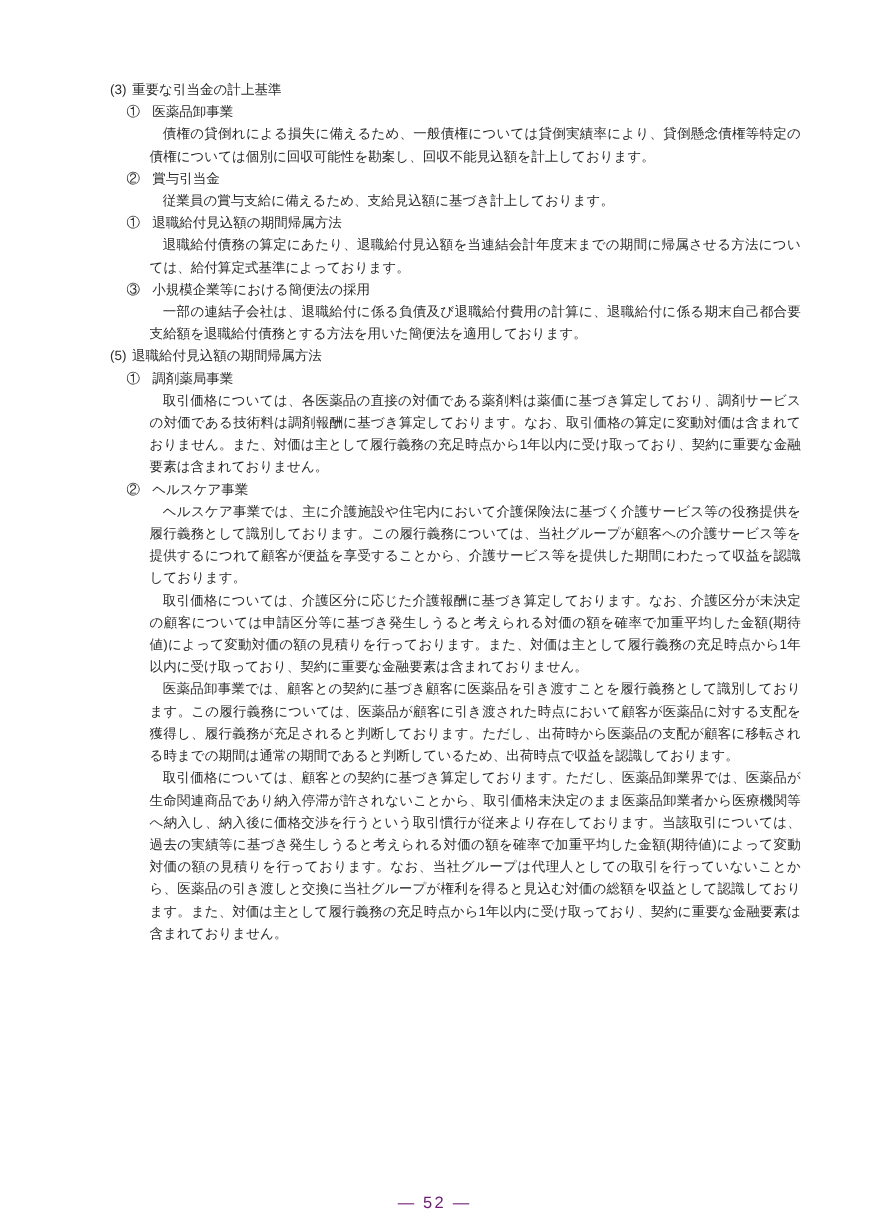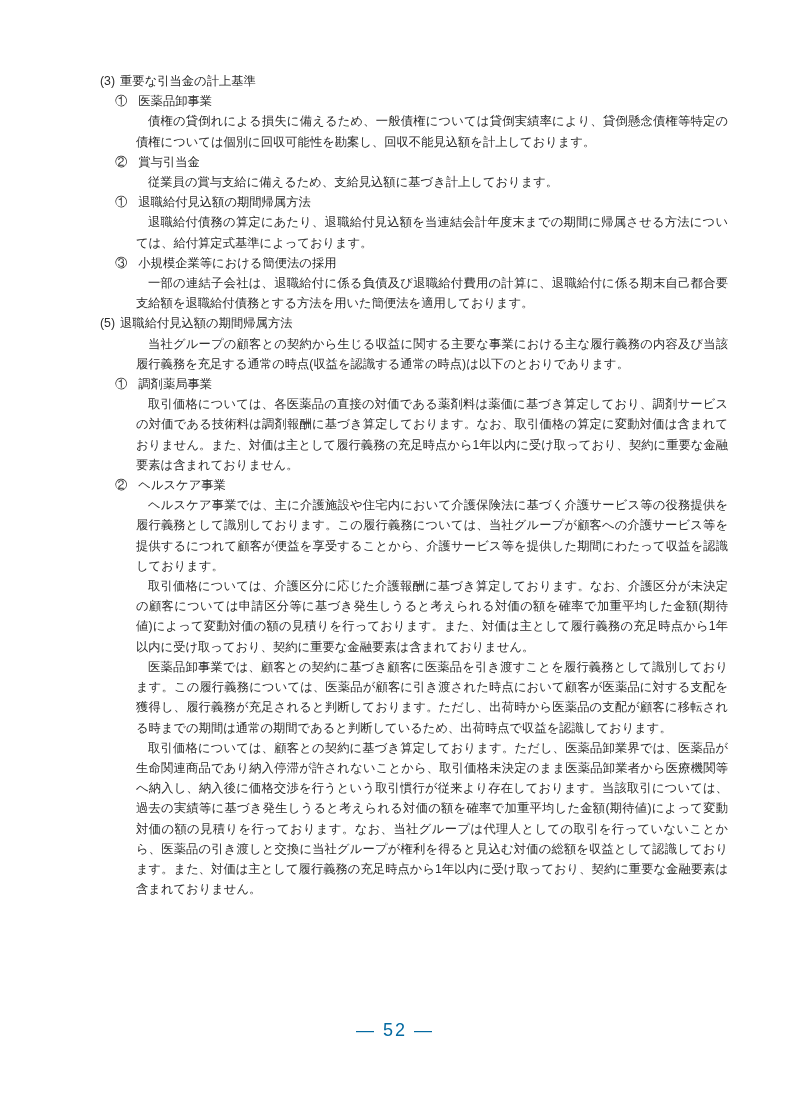--- a/index.html
+++ b/index.html
@@ -42,46 +42,45 @@
   
   .row.para {
     margin-left: 36px;
     width: 592px;
     text-indent: 12px;
     text-align: justify;
   }
 
   .page-number {
     position: absolute;
-    top: 1020px;
+    top: 1085px;
     left: 0;
     width: 100%;
     text-align: center;
-    font-size: 18px;
+    font-size: 15px;
     letter-spacing: 2px;
-    color: #0369a1;
+    color: #701a75;
   }
 </style>
 </head>
 <body>
 
 <div class="page">
   <div class="doc">
     <div id="doc-content">
         <div class="row section"><span class="marker">(3)</span><span class="title">重要な引当金の計上基準</span></div>
         <div class="row item"><span class="marker">①</span><span class="title">医薬品卸事業</span></div>
         <div class="row para">債権の貸倒れによる損失に備えるため、一般債権については貸倒実績率により、貸倒懸念債権等特定の債権については個別に回収可能性を勘案し、回収不能見込額を計上しております。</div>
         <div class="row item"><span class="marker">②</span><span class="title">賞与引当金</span></div>
         <div class="row para">従業員の賞与支給に備えるため、支給見込額に基づき計上しております。</div>
         <div class="row item"><span class="marker">①</span><span class="title">退職給付見込額の期間帰属方法</span></div>
         <div class="row para">退職給付債務の算定にあたり、退職給付見込額を当連結会計年度末までの期間に帰属させる方法については、給付算定式基準によっております。</div>
         <div class="row item"><span class="marker">③</span><span class="title">小規模企業等における簡便法の採用</span></div>
         <div class="row para">一部の連結子会社は、退職給付に係る負債及び退職給付費用の計算に、退職給付に係る期末自己都合要支給額を退職給付債務とする方法を用いた簡便法を適用しております。</div>
         <div class="row section"><span class="marker">(5)</span><span class="title">退職給付見込額の期間帰属方法</span></div>
-        <div class="row para">当社グループの顧客との契約から生じる収益に関する主要な事業における主な履行義務の内容及び当該履行義務を充足する通常の時点(収益を認識する通常の時点)は以下のとおりであります。</div>
         <div class="row item"><span class="marker">①</span><span class="title">調剤薬局事業</span></div>
         <div class="row para">取引価格については、各医薬品の直接の対価である薬剤料は薬価に基づき算定しており、調剤サービスの対価である技術料は調剤報酬に基づき算定しております。なお、取引価格の算定に変動対価は含まれておりません。また、対価は主として履行義務の充足時点から1年以内に受け取っており、契約に重要な金融要素は含まれておりません。</div>
         <div class="row item"><span class="marker">②</span><span class="title">ヘルスケア事業</span></div>
         <div class="row para">ヘルスケア事業では、主に介護施設や住宅内において介護保険法に基づく介護サービス等の役務提供を履行義務として識別しております。この履行義務については、当社グループが顧客への介護サービス等を提供するにつれて顧客が便益を享受することから、介護サービス等を提供した期間にわたって収益を認識しております。</div>
         <div class="row para">取引価格については、介護区分に応じた介護報酬に基づき算定しております。なお、介護区分が未決定の顧客については申請区分等に基づき発生しうると考えられる対価の額を確率で加重平均した金額(期待値)によって変動対価の額の見積りを行っております。また、対価は主として履行義務の充足時点から1年以内に受け取っており、契約に重要な金融要素は含まれておりません。</div>
         <div class="row para">医薬品卸事業では、顧客との契約に基づき顧客に医薬品を引き渡すことを履行義務として識別しております。この履行義務については、医薬品が顧客に引き渡された時点において顧客が医薬品に対する支配を獲得し、履行義務が充足されると判断しております。ただし、出荷時から医薬品の支配が顧客に移転される時までの期間は通常の期間であると判断しているため、出荷時点で収益を認識しております。</div>
         <div class="row para">取引価格については、顧客との契約に基づき算定しております。ただし、医薬品卸業界では、医薬品が生命関連商品であり納入停滞が許されないことから、取引価格未決定のまま医薬品卸業者から医療機関等へ納入し、納入後に価格交渉を行うという取引慣行が従来より存在しております。当該取引については、過去の実績等に基づき発生しうると考えられる対価の額を確率で加重平均した金額(期待値)によって変動対価の額の見積りを行っております。なお、当社グループは代理人としての取引を行っていないことから、医薬品の引き渡しと交換に当社グループが権利を得ると見込む対価の総額を収益として認識しております。また、対価は主として履行義務の充足時点から1年以内に受け取っており、契約に重要な金融要素は含まれておりません。</div>
       </div>
   </div>
   <div class="page-number">― 52 ―</div>

